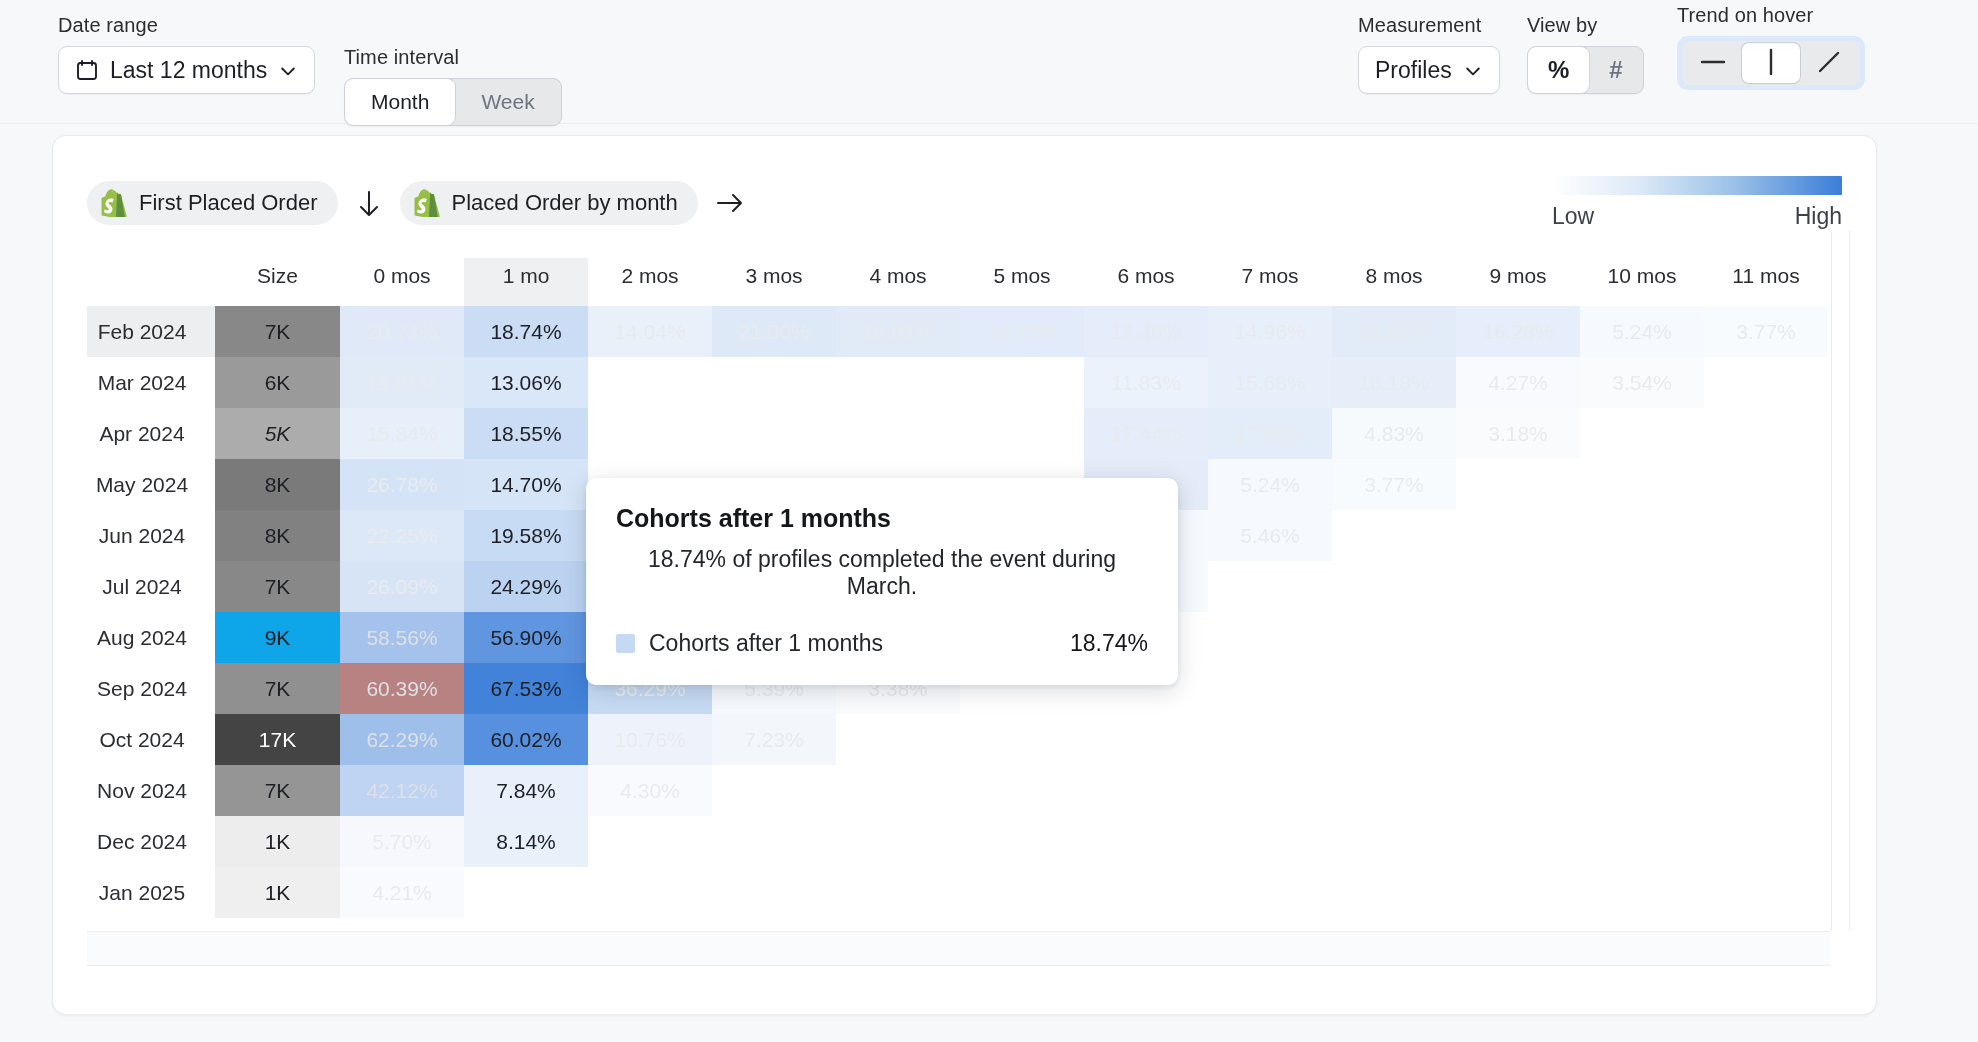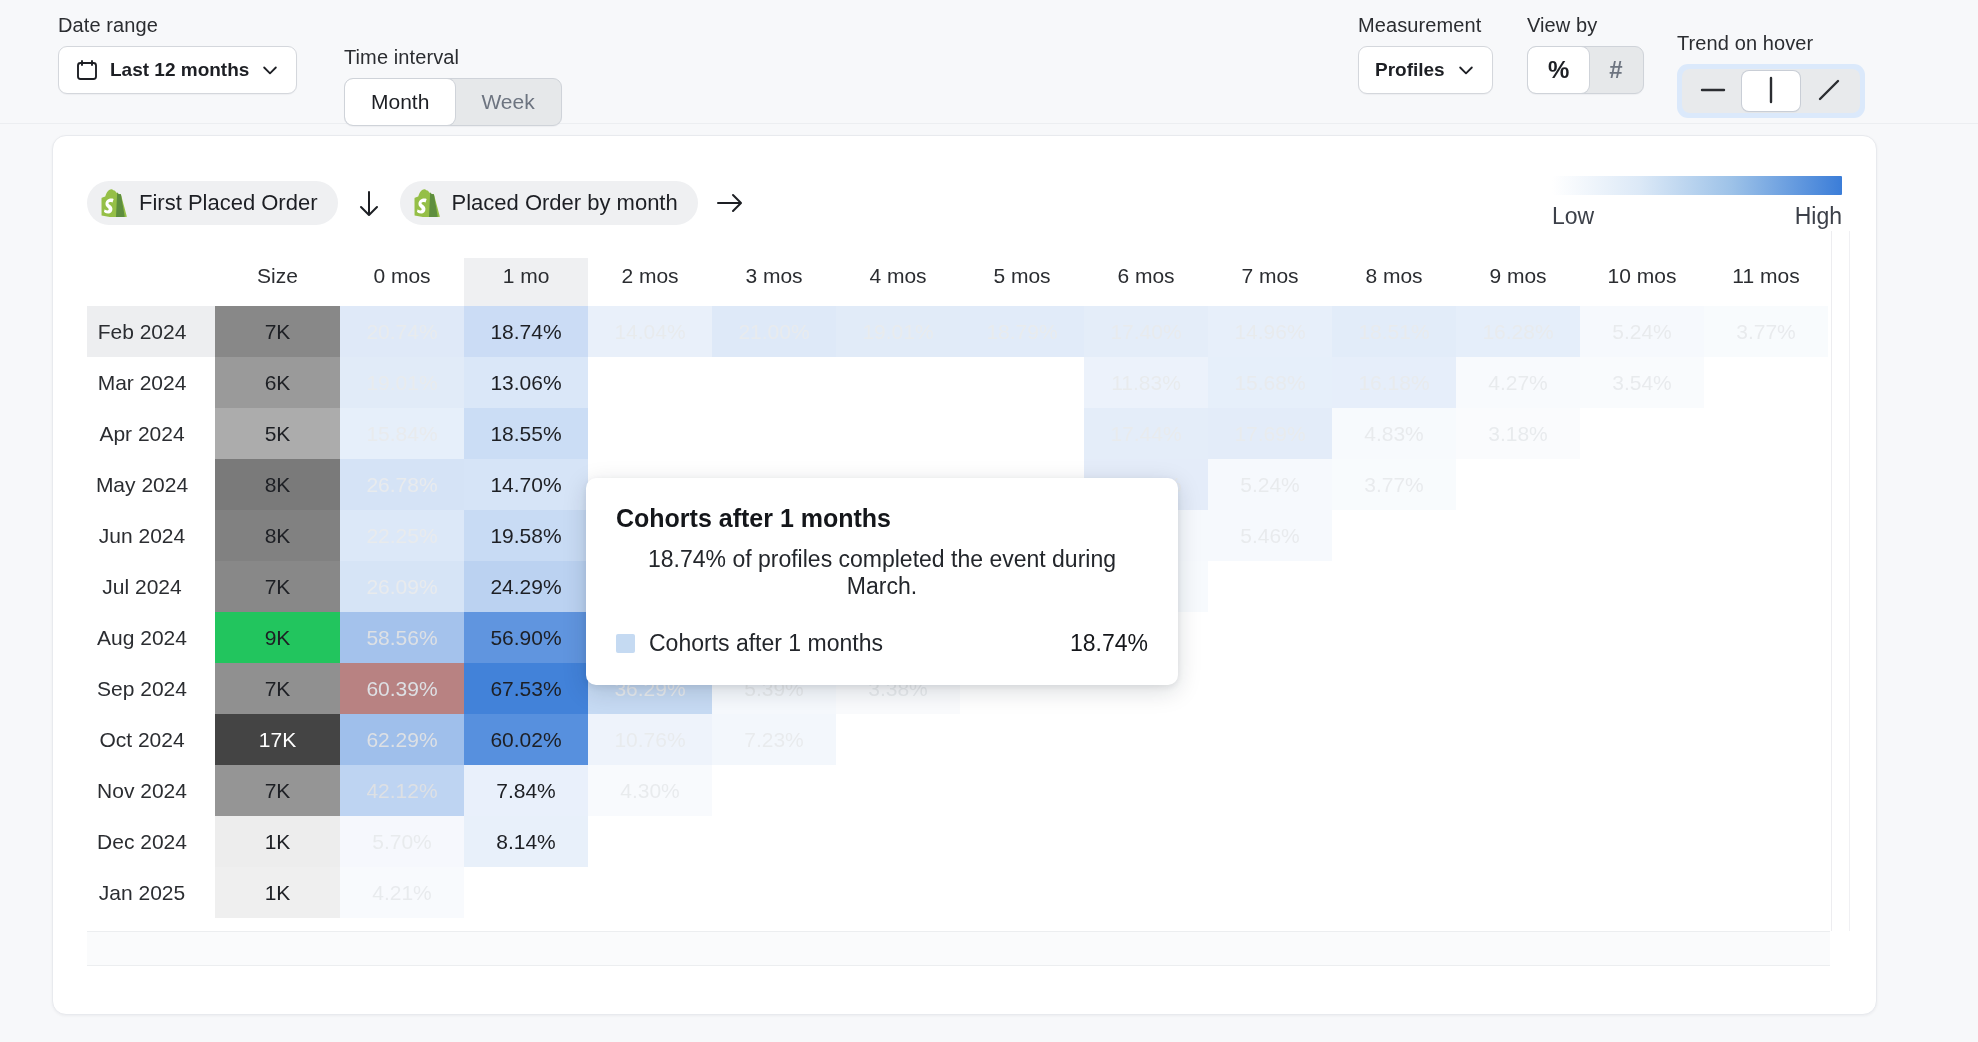--- a/index.html
+++ b/index.html
@@ -28,25 +28,24 @@
 
   .select-box {
     display: inline-flex;
     align-items: center;
     gap: 11px;
     height: 48px;
     padding: 0 16px;
     background: #ffffff;
     border: 1px solid #d4d7dc;
     border-radius: 9px;
-    font-size: 19px;
+    font-size: 23px;
     color: #1d1f24;
     cursor: pointer;
     box-shadow: 0 1px 1px rgba(16,24,40,.04);
-    font-weight: bold;
   }
   .select-box .cal-ico { width: 24px; height: 24px; flex: 0 0 24px; }
   .chev { width: 20px; height: 20px; flex: 0 0 20px; }
 
   .seg {
     display: inline-flex;
     border: 1px solid #cfd3d9;
     border-radius: 9px;
     overflow: hidden;
     background: #e6e8ea;
@@ -234,21 +233,21 @@
   </div>
 
   <div class="ctrl-group" style="left:1527px; top:14px;">
     <div class="ctrl-label">View by</div>
     <div class="seg icons">
       <button class="on">%</button>
       <button>#</button>
     </div>
   </div>
 
-  <div class="ctrl-group" style="left:1677px; top:32px;">
+  <div class="ctrl-group" style="left:1677px; top:4px;">
     <div class="ctrl-label">Trend on hover</div>
     <div class="trend-wrap">
       <div class="trend">
         <button>
           <span>
             <svg width="28" height="20" viewBox="0 0 28 20">
                 <line x1="3" y1="10" x2="25" y2="10" stroke="#2b2d31" stroke-width="2.4" stroke-linecap="round"></line>
               </svg>
           </span>
         </button>
@@ -362,21 +361,21 @@
             <td class="cell"></td>
             <td class="cell vdim" style="background: rgb(222, 233, 248); opacity: 0.55;">11.83%</td>
             <td class="cell vdim" style="background: rgb(211, 226, 246); opacity: 0.55;">15.68%</td>
             <td class="cell vdim" style="background: rgb(210, 225, 246); opacity: 0.55;">16.18%</td>
             <td class="cell vdim" style="background: rgb(243, 247, 253); opacity: 0.55;">4.27%</td>
             <td class="cell vdim" style="background: rgb(245, 248, 253); opacity: 0.55;">3.54%</td>
             <td class="cell"></td>
           </tr>
           <tr>
             <td class="date">Apr 2024</td>
-            <td class="size" style="background: rgb(172, 172, 172);">5K</td>
+            <td class="size" style="background: rgb(172, 172, 172); font-style: italic;">5K</td>
             <td class="cell vdim" style="background: rgb(211, 226, 246); opacity: 0.55;">15.84%</td>
             <td class="cell" style="background: rgb(203, 221, 245);">18.55%</td>
             <td class="cell"></td>
             <td class="cell"></td>
             <td class="cell"></td>
             <td class="cell"></td>
             <td class="cell vdim" style="background: rgb(206, 223, 245); opacity: 0.55;">17.44%</td>
             <td class="cell vdim" style="background: rgb(205, 222, 245); opacity: 0.55;">17.69%</td>
             <td class="cell vdim" style="background: rgb(241, 246, 252); opacity: 0.55;">4.83%</td>
             <td class="cell vdim" style="background: rgb(246, 249, 253); opacity: 0.55;">3.18%</td>
@@ -426,21 +425,21 @@
             <td class="cell vdim" style="background: rgb(237, 243, 252); opacity: 0.55;">6.26%</td>
             <td class="cell vdim" style="background: rgb(241, 246, 252); opacity: 0.55;">4.99%</td>
             <td class="cell"></td>
             <td class="cell"></td>
             <td class="cell"></td>
             <td class="cell"></td>
             <td class="cell"></td>
           </tr>
           <tr>
             <td class="date">Aug 2024</td>
-            <td class="size" style="background: #22c55e;">9K</td>
+            <td class="size" style="background: #0ea5e9;">9K</td>
             <td class="cell dim" style="background: rgb(91, 146, 222); opacity: 0.55;">58.56%</td>
             <td class="cell" style="background: rgb(96, 149, 223);">56.90%</td>
             <td class="cell dim" style="background: rgb(134, 175, 231); opacity: 0.55;">43.25%</td>
             <td class="cell vdim" style="background: rgb(154, 188, 235); opacity: 0.55;">36.17%</td>
             <td class="cell vdim" style="background: rgb(236, 242, 251); opacity: 0.55;">6.85%</td>
             <td class="cell vdim" style="background: rgb(243, 247, 253); opacity: 0.55;">4.46%</td>
             <td class="cell"></td>
             <td class="cell"></td>
             <td class="cell"></td>
             <td class="cell"></td>

